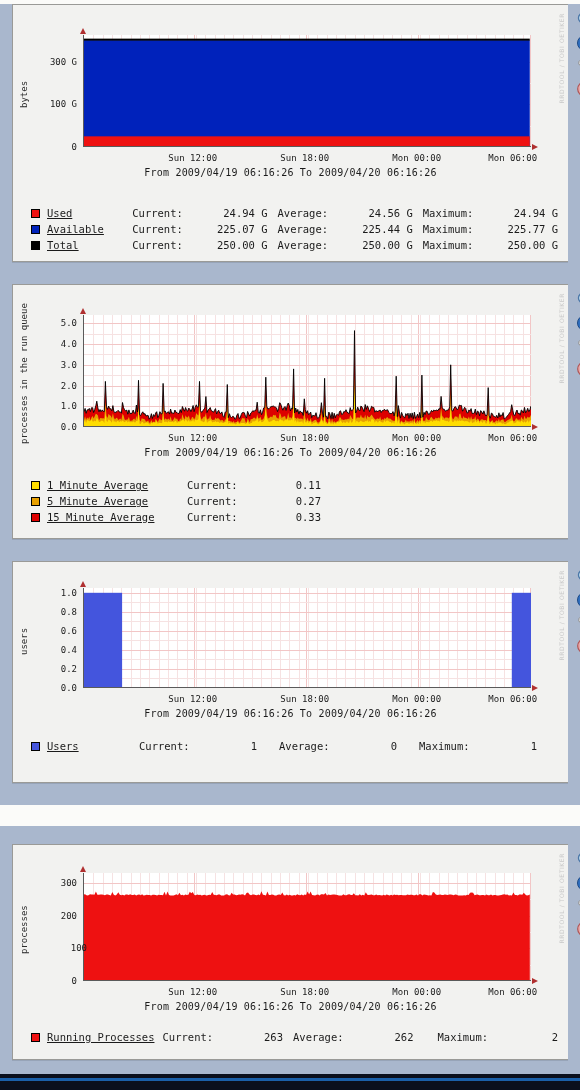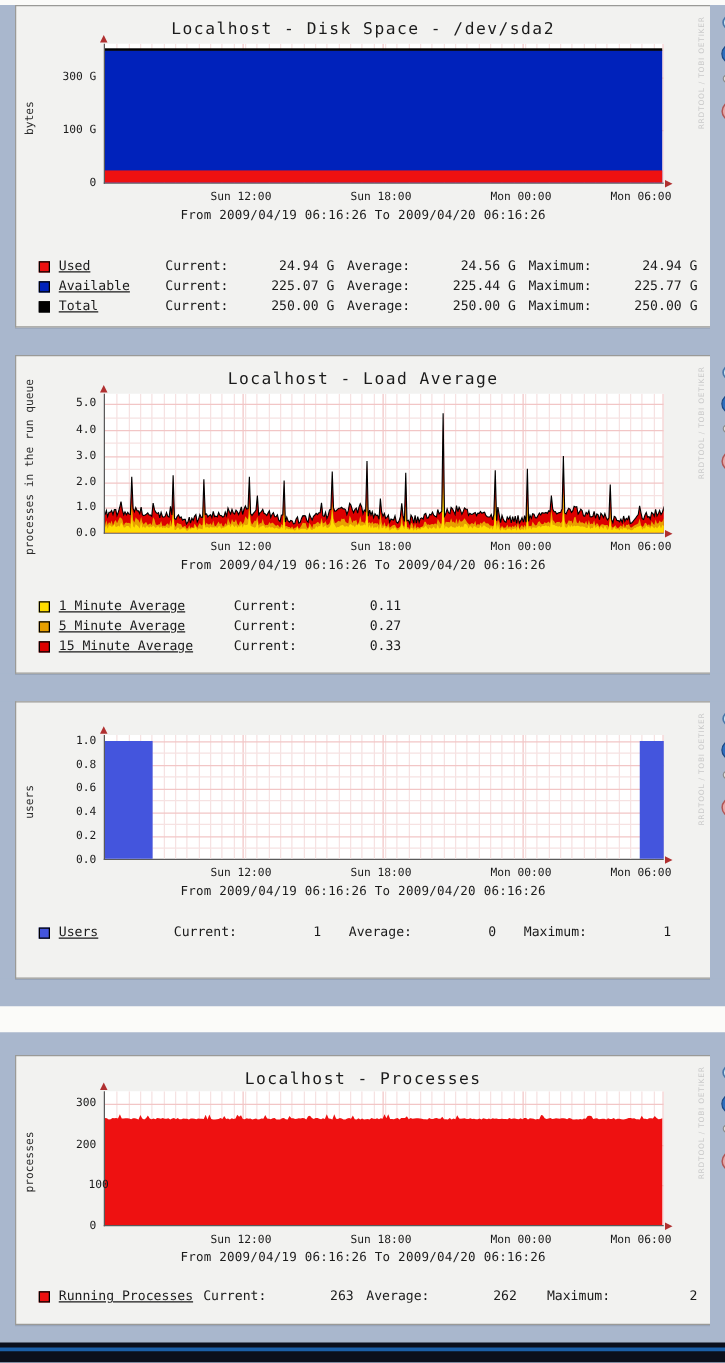--- a/index.html
+++ b/index.html
@@ -122,21 +122,20 @@
 </style>
 </head>
 <body>
 
 <div class="page">
 
   <div class="band-white" style="height:4px"></div>
   <div class="panel" id="panel0" style="height:258px">
     <div class="panel-inner">
       <div class="watermark">RRDTOOL / TOBI OETIKER</div>
-      <div class="title">Localhost - Disk Space - /dev/sda2</div>
 
       <div class="graph-area" id="ga0" style="position: absolute; left: 0px; right: 0px; top: 30px; height: 164px;">
         <div class="ylabel" style="top: 0px; height: 118px; display: flex; align-items: center; justify-content: center;">bytes</div>
       <div class="plot" style="left: 70px; top: 0px; width: 448px; height: 112px;">
             <div class="minorv" style="left: 9px;"></div>
             <div class="minorv" style="left: 19px;"></div>
             <div class="minorv" style="left: 28px;"></div>
             <div class="minorv" style="left: 37px;"></div>
             <div class="minorv" style="left: 47px;"></div>
             <div class="minorv" style="left: 56px;"></div>
@@ -260,21 +259,20 @@
           </svg>
       </div>
     </div>
   </div>
 
   <div class="band" style="height:22px"></div>
 
   <div class="panel" id="panel1" style="height:255px">
     <div class="panel-inner">
       <div class="watermark">RRDTOOL / TOBI OETIKER</div>
-      <div class="title">Localhost - Load Average</div>
 
       <div class="graph-area" id="ga1" style="position: absolute; left: 0px; right: 0px; top: 30px; height: 166px;">
         <div class="ylabel" style="top: 0px; height: 118px; display: flex; align-items: center; justify-content: center;">processes in the run queue</div>
       <div class="plot" style="left: 70px; top: 0px; width: 448px; height: 112px;">
             <div class="minorv" style="left: 9px;"></div>
             <div class="minorv" style="left: 19px;"></div>
             <div class="minorv" style="left: 28px;"></div>
             <div class="minorv" style="left: 37px;"></div>
             <div class="minorv" style="left: 47px;"></div>
             <div class="minorv" style="left: 56px;"></div>
@@ -523,21 +521,20 @@
     </div>
   </div>
 
   <div class="band" style="height:22px"></div>
   <div class="band-white" style="height:21px"></div>
   <div class="band" style="height:18px"></div>
 
   <div class="panel" id="panel3" style="height:216px">
     <div class="panel-inner">
       <div class="watermark">RRDTOOL / TOBI OETIKER</div>
-      <div class="title">Localhost - Processes</div>
 
       <div class="graph-area" id="ga3" style="position: absolute; left: 0px; right: 0px; top: 28px; height: 164px;">
         <div class="ylabel" style="top: 0px; height: 114px; display: flex; align-items: center; justify-content: center;">processes</div>
       <div class="plot" style="left: 70px; top: 0px; width: 448px; height: 108px;">
             <div class="minorv" style="left: 9px;"></div>
             <div class="minorv" style="left: 19px;"></div>
             <div class="minorv" style="left: 28px;"></div>
             <div class="minorv" style="left: 37px;"></div>
             <div class="minorv" style="left: 47px;"></div>
             <div class="minorv" style="left: 56px;"></div>

